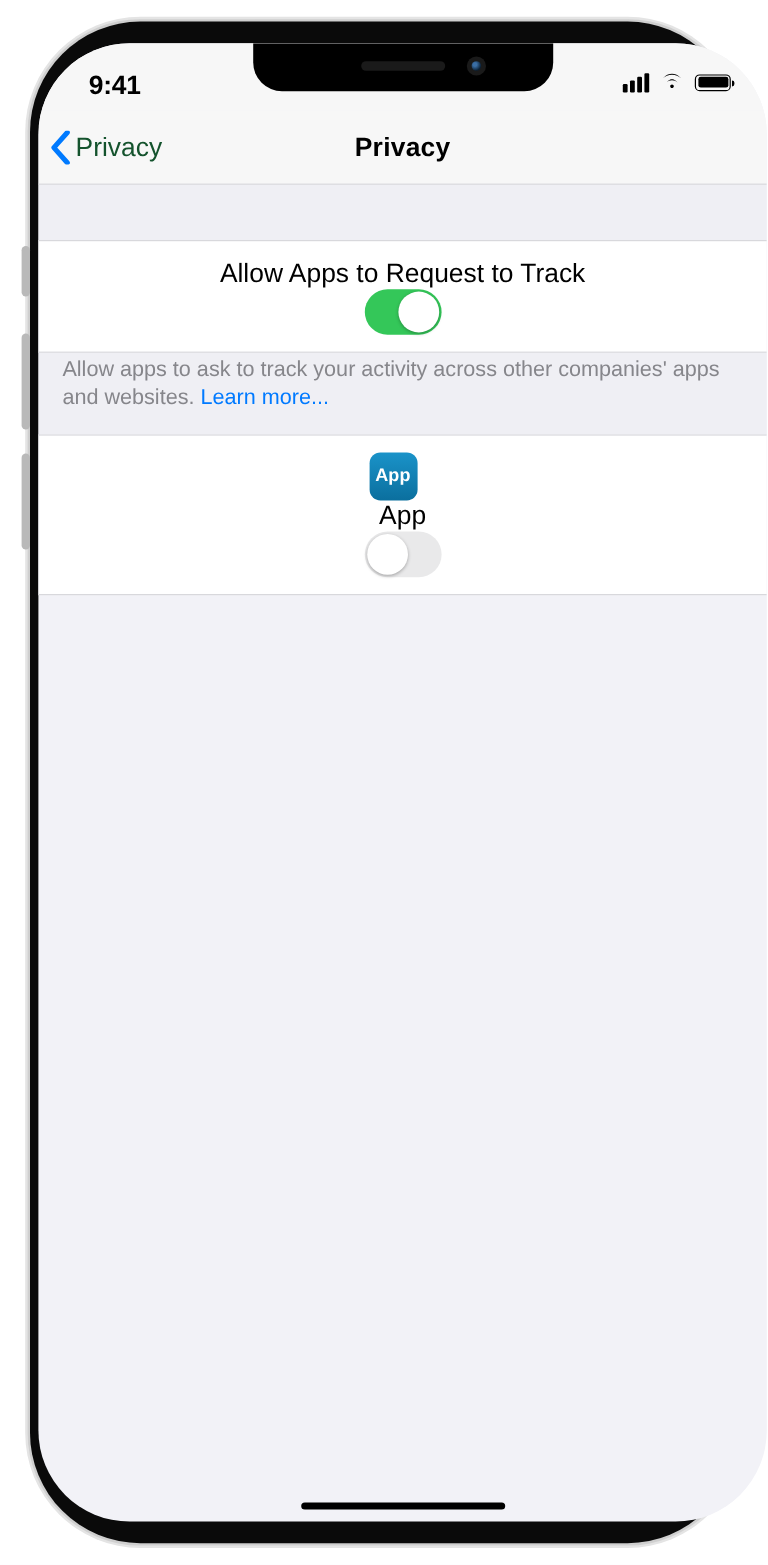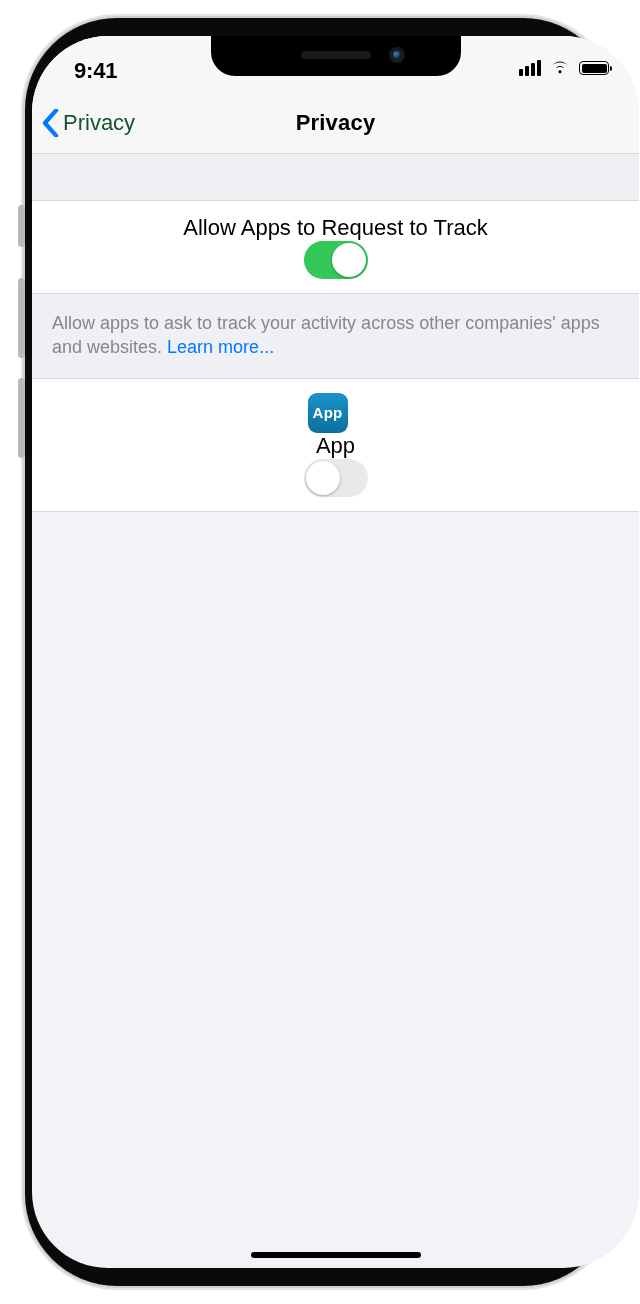--- a/index.html
+++ b/index.html
@@ -83,21 +83,21 @@
     .content { background:#efeff4; }
     .gap { height:46px; }
     .cell {
       background:#fff; border-top:1px solid #d8d8dc; border-bottom:1px solid #d8d8dc;
       padding:14px 20px; display:flex; align-items:center;
       font-size:22px;
       flex-direction:column;
     }
     .cell .label { flex:1; color:#000; }
     .footer {
-      padding:17px 20px 18px; font-size:18px; color:#86868b; line-height:1.35;
+      padding:1px 20px 18px; font-size:18px; color:#86868b; line-height:1.35;
     }
     .footer .link { color:#007aff; cursor:pointer; }
     .switch {
       width:64px; height:38px; border-radius:19px; position:relative;
       transition:background .2s; cursor:pointer;
     }
     .switch .knob {
       position:absolute; top:2px; width:34px; height:34px; background:#fff;
       border-radius:50%; box-shadow:0 1px 3px rgba(0,0,0,.3);
     }

